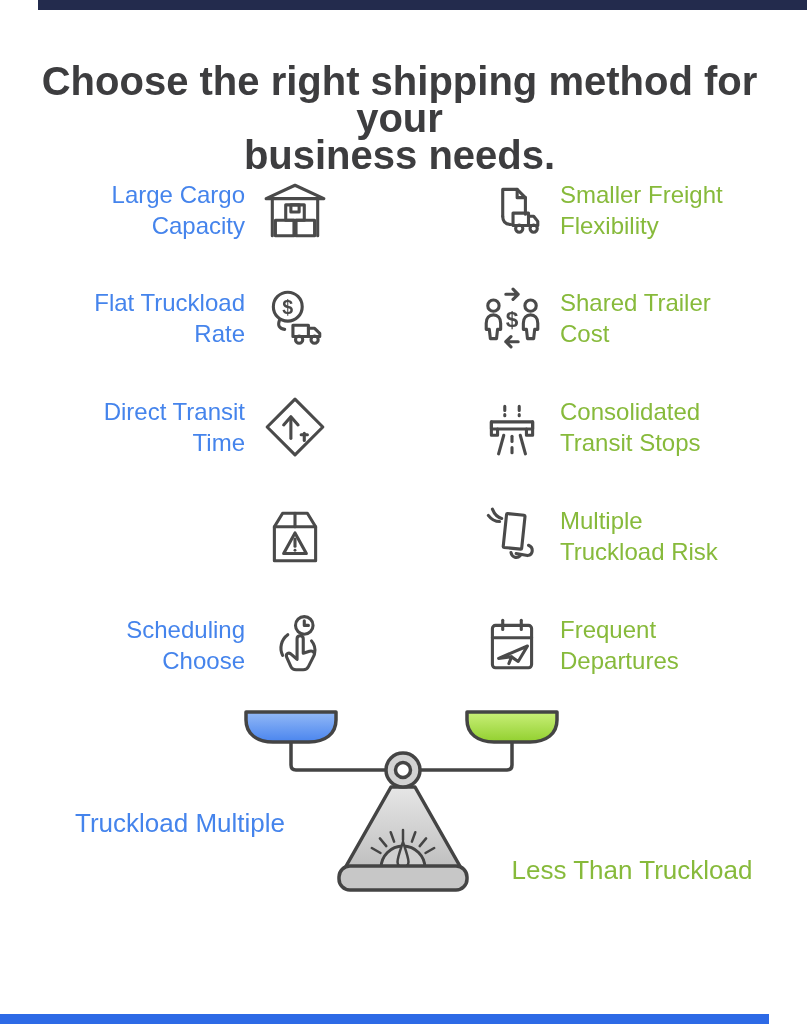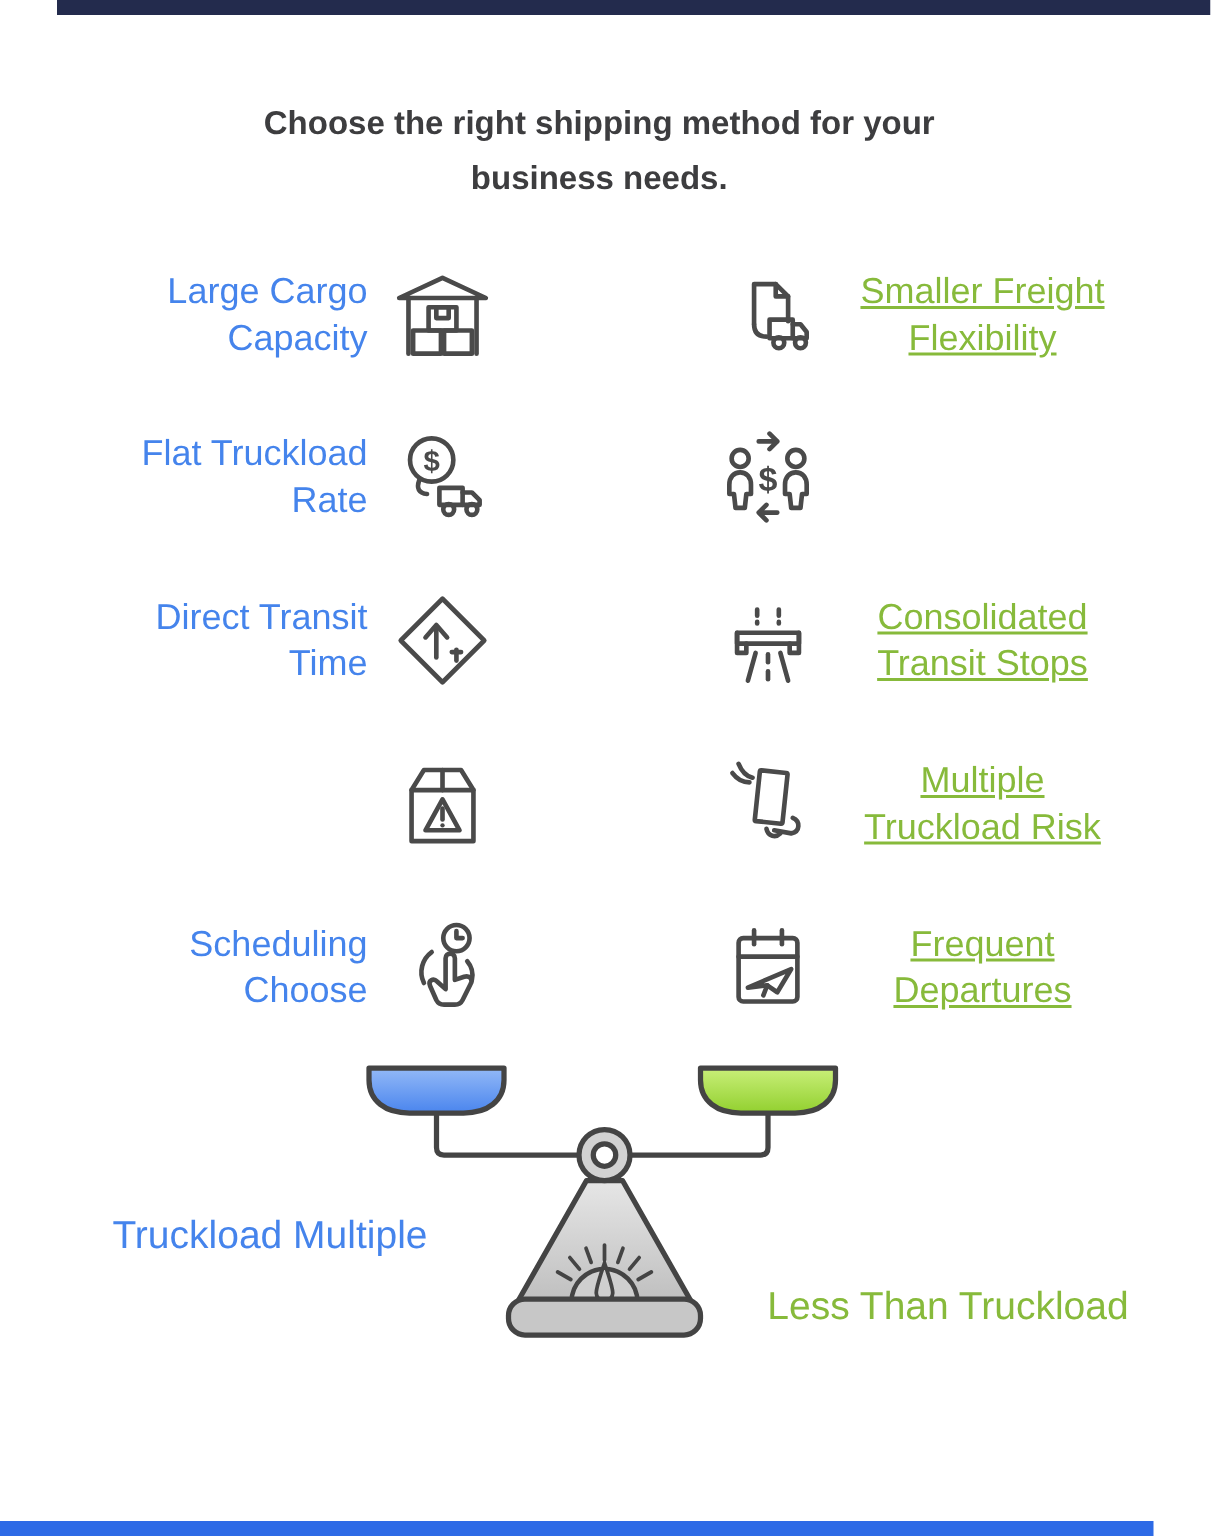--- a/index.html
+++ b/index.html
@@ -4,26 +4,26 @@
 <style>
   html,body{margin:0;padding:0;}
   body{
     width:807px;height:1024px;position:relative;overflow:hidden;
     background:#ffffff;font-family:"Liberation Sans",sans-serif;
   }
   .accent-top{position:absolute;top:0;left:38px;right:0;height:10px;background:var(--topbar,#232b4d);}
   .accent-bottom{position:absolute;bottom:0;left:0;width:769px;height:10px;background:var(--bottombar,#2d6ae6);}
   .title{
     position:absolute;top:63px;left:0;width:799px;text-align:center;
-    font-size:22px;font-weight:bold;color:var(--titlecolor,#3d3d3f);line-height:37px;
+    font-size:40px;font-weight:bold;color:var(--titlecolor,#3d3d3f);line-height:37px;
   }
   .row{position:absolute;left:0;width:685px;height:100px;}
   .row .lbl{position:absolute;top:50%;transform:translateY(-50%);font-size:24px;line-height:31px;}
   .lbl-left{left:70px;width:175px;text-align:right;color:var(--blue,#4584ec);}
-  .lbl-right{left:560px;width:190px;text-align:center;color:var(--green,#87ba3b);text-decoration:underline;}
+  .lbl-right{left:560px;width:190px;text-align:left;color:var(--green,#87ba3b);}
   .icn{position:absolute;top:50%;transform:translateY(-50%);width:66px;height:66px;}
   .icn-left{left:262px;}
   .icn-right{left:479px;}
   .icn svg{width:100%;height:100%;}
   .icn svg *{stroke:#4a4a4a;fill:none;stroke-width:3;stroke-linecap:round;stroke-linejoin:round;}
   .icn svg text{stroke:none;fill:#4a4a4a;font-family:"Liberation Sans",sans-serif;}
   .icn svg .solid{fill:#4a4a4a;stroke:none;}
   .scale-label{position:absolute;top:808px;font-size:26px;line-height:31px;text-align:center;width:280px;}
   .scale-label.left{left:40px;color:var(--blue,#4584ec);}
   .scale-label.right{left:492px;color:var(--green,#87ba3b);margin-top:47px;}
@@ -84,20 +84,21 @@
     <svg viewBox="0 0 64 64">
       <circle cx="14" cy="20" r="5.5"></circle>
       <path d="M14 29 c-4 0 -7 3 -7 8 v6 h3 l1 9 h6 l1 -9 h3 v-6 c0 -5 -3 -8 -7 -8 z"></path>
       <circle cx="50" cy="20" r="5.5"></circle>
       <path d="M50 29 c-4 0 -7 3 -7 8 v6 h3 l1 9 h6 l1 -9 h3 v-6 c0 -5 -3 -8 -7 -8 z"></path>
       <text x="32" y="41" font-size="22" font-weight="bold" text-anchor="middle">$</text>
       <path d="M26 9 h12 m-5 -5 l5 5 l-5 5"></path>
       <path d="M38 55 h-12 m5 -5 l-5 5 l5 5"></path>
     </svg>
   </div>
+  <div class="lbl lbl-right">Shared Trailer Cost</div>
 </div>
 
 <div class="row" style="top:377px">
   <div class="lbl lbl-left">Direct Transit Time</div>
   <div class="icn icn-left">
     <svg viewBox="0 0 64 64">
       <path d="M32 5 L59 32 L32 59 L5 32 Z"></path>
       <path d="M28 43 V23"></path>
       <path d="M21 30 L28 22 L35 30"></path>
       <path d="M41 38 v7"></path>

